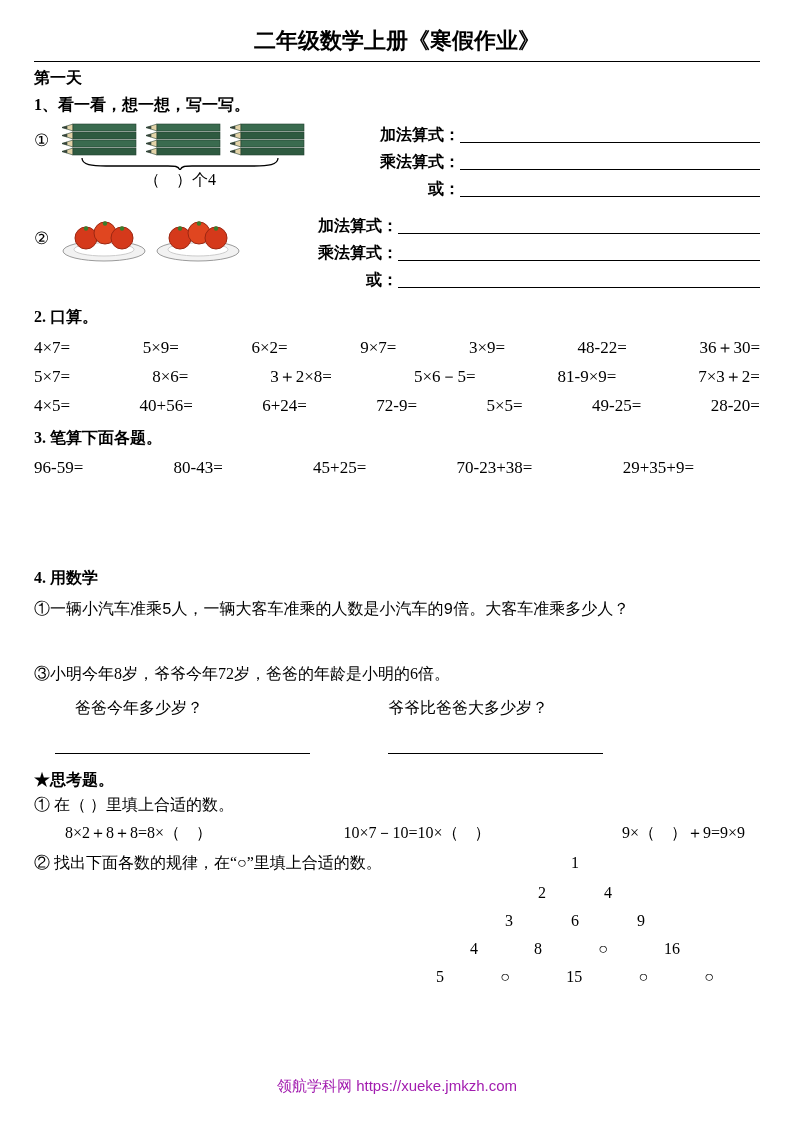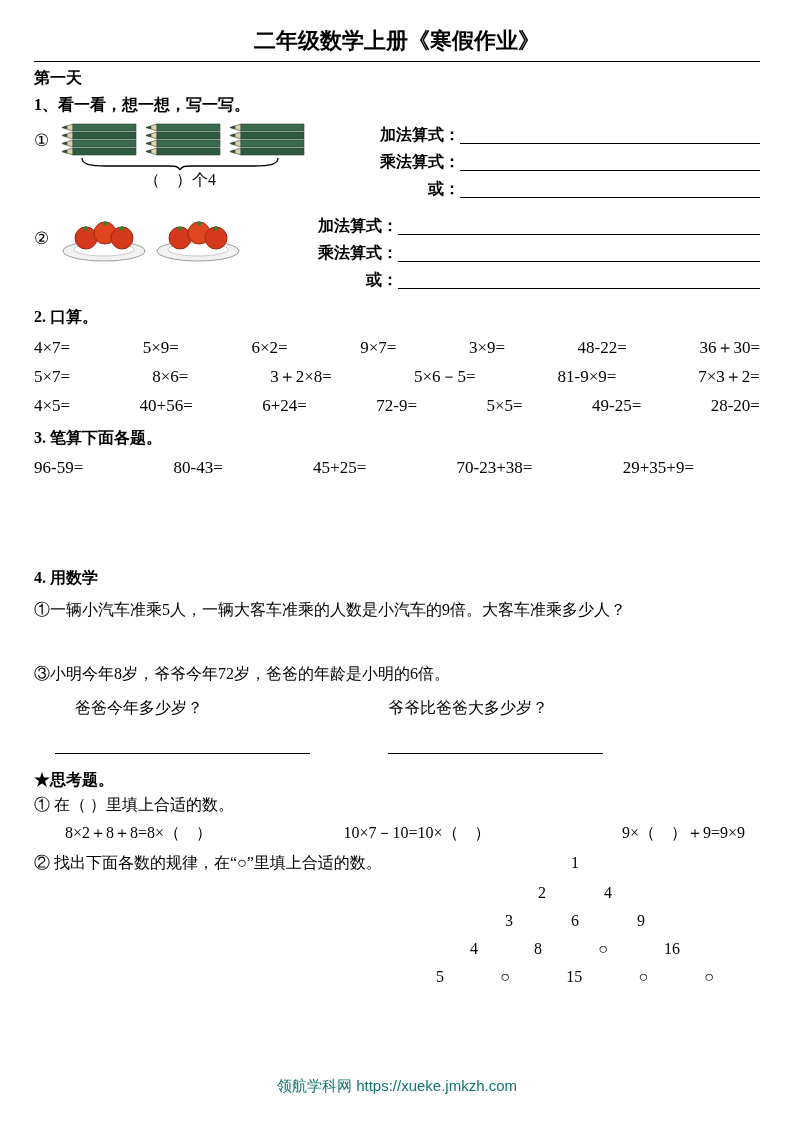--- a/index.html
+++ b/index.html
@@ -22,53 +22,53 @@
   .pic-item { display:flex; align-items:flex-start; margin-top:6px; }
   .pic-left1 { width:300px; }
   .pic-left2 { width:240px; }
   .pic-row { display:flex; align-items:center; gap:6px; }
   .marker { font-size:17px; width:20px; flex:none; }
   .brace-wrap1 { margin-left:26px; width:240px; text-align:center; }
   .brace-wrap2 { margin-left:34px; width:170px; text-align:center; }
   .caption { font-size:16px; line-height:20px; }
   .eq-col1 { flex:1; margin-left:30px; margin-top:2px; }
   .eq-col2 { flex:1; margin-left:28px; margin-top:4px; }
-  .eq-line { display:flex; align-items:center; margin-bottom:7px; }
+  .eq-line { display:flex; align-items:flex-start; margin-bottom:7px; }
   .eq-label { font-weight:bold; min-width:96px; text-align:right; white-space:nowrap; line-height:20px; }
   .eq-line .blank { flex:1; }
   
   .s2 { margin-top:8px; }
   .oral-row { display:flex; justify-content:space-between; margin-top:9px; font-size:17px; line-height:20px; }
   
   .s3 { margin-top:10px; }
   .written-row { display:flex; justify-content:space-between; width:660px; margin-top:8px; font-size:17px; margin-bottom:88px; }
   
   .s4 .q { line-height:24px; }
-  .q1gap { margin-top:8px; }
+  .q1gap { margin-top:8px;font-family:Liberation Mono, monospace; }
   .q2gap { margin-top:58px; }
   .q3gap { margin-top:40px; }
   .subq-row { display:flex; margin-top:10px; line-height:24px; }
   .subq-a { margin-left:41px; }
   .subq-b { margin-left:185px; }
   .ansline-row { display:flex; margin-top:16px; }
   .ans1 { margin-left:21px; width:255px; }
   .ans2 { margin-left:78px; width:215px; }
   
   .think { margin-top:14px; }
   .think-q { line-height:25px; }
   .eqs-row { display:flex; justify-content:space-between; margin-left:31px; width:680px; margin-top:4px; line-height:24px; }
   .q2-line { position:relative; margin-top:5px; }
   .one-abs { position:absolute; left:537px; top:0; }
   .pyramid { width:300px; margin-left:391px; }
   .pyr-row { display:flex; justify-content:space-between; margin:8px auto 0 auto; line-height:20px; font-size:16px; }
   .pr1 { width:74px; } .pr2 { width:140px; } .pr3 { width:210px; } .pr4 { width:278px; }
   
   .watermark {
     position:absolute; left:0; bottom:26px; width:100%; text-align:center;
-    font-family:"Liberation Sans","DejaVu Sans",sans-serif; font-size:15px; color:#0f766e;
+    font-family:"Liberation Sans","DejaVu Sans",sans-serif; font-size:15px; color:#a21caf;
   }
   svg { display:block; }
 </style>
 </head>
 <body>
 
 <div class="page">
 
   <div>
     <div class="title">二年级数学上册《寒假作业》</div>

